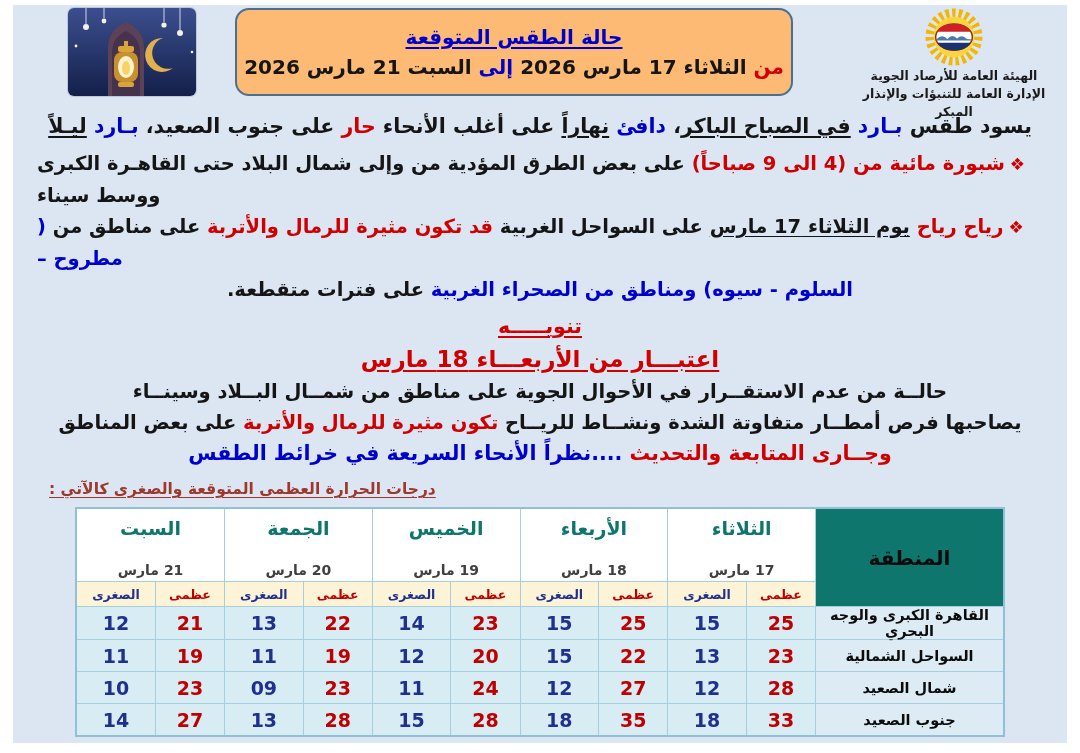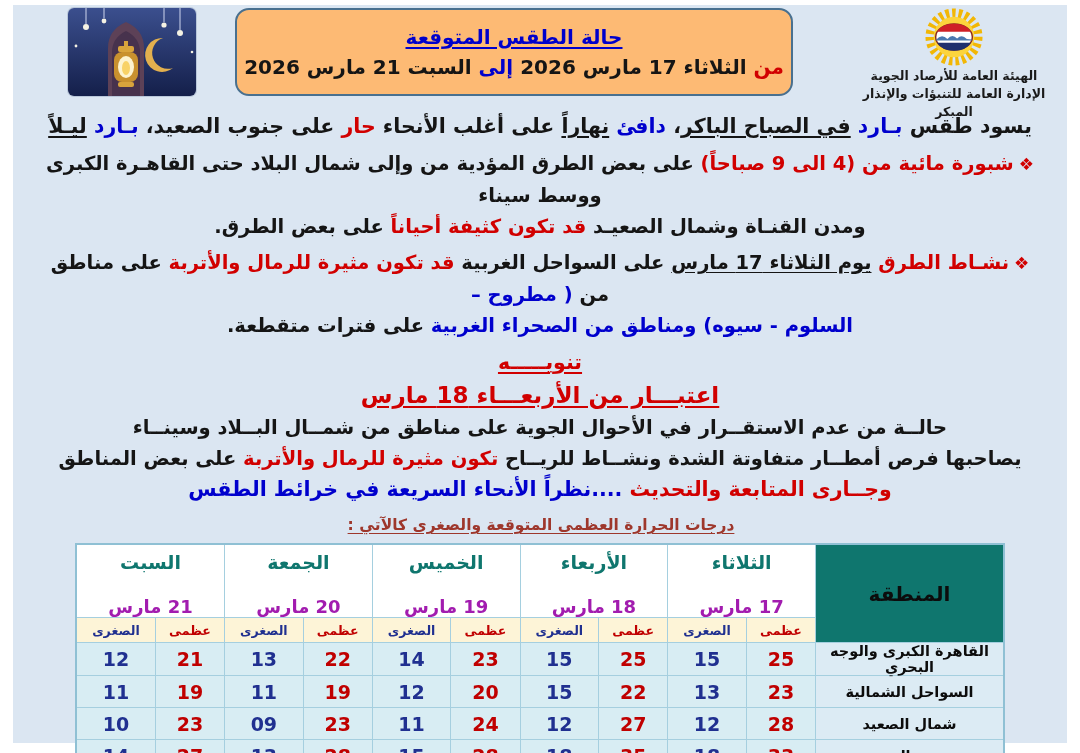--- a/index.html
+++ b/index.html
@@ -15,39 +15,39 @@
   .hdr-title{color:#0000cc;font-weight:bold;font-size:20px;text-decoration:underline;text-underline-offset:3px;line-height:30px;}
   .hdr-date{font-size:20px;font-weight:bold;color:#151515;line-height:30px;}
   .org{position:absolute;right:2px;top:0;width:222px;text-align:center;direction:rtl;}
   .org svg{display:block;margin:3px auto 1px;}
   .org-line{font-size:12.5px;font-weight:bold;color:#1a1a1a;line-height:1.45;}
 
   
   .flow{position:absolute;top:98px;left:0;right:0;bottom:0;direction:rtl;}
   .line{font-weight:bold;color:#151515;font-size:19.5px;line-height:31px;padding:0 24px;}
   .a-center{text-align:center;}
-  .a-right{text-align:center;}
+  .a-right{text-align:left;}
   .line.intro{margin-top:8px;margin-bottom:6px;font-size:20.5px;}
   .line.gap-after{margin-bottom:5px;}
   .line.notice{line-height:33px;}
   .line.caption{margin-top:4px;padding-left:36px;padding-right:34px;}
   .bullet{color:#d10000;font-size:17px;margin-left:5px;}
   .c-k{color:#151515;}
   .c-r{color:#d10000;}
   .c-b{color:#0000cd;}
   .c-dr{color:#9e372c;}
   .u{text-decoration:underline;text-underline-offset:3px;}
 
   
   table.temps{border-collapse:collapse;width:930px;margin:2px auto 0;background:#d8edf3;direction:rtl;border:2px solid #8fc0d4;}
   table.temps th,table.temps td{border:1px solid #a5cfdf;padding:0;}
   th.region{width:187px;background:#0f766e;font-size:20px;color:#0c0c0c;font-weight:bold;border:1px solid #8fb4d6;}
   th.day{background:#ffffff;border:1px solid #555555;height:72px;vertical-align:middle;}
   .dname{font-size:19px;font-weight:bold;color:#0f766e;line-height:1.1;margin-top:6px;}
-  .ddate{font-size:18px;font-weight:bold;color:#a21caf;line-height:1.1;margin-top:24px;}
+  .ddate{font-size:14px;font-weight:bold;color:#404040;line-height:1.1;margin-top:24px;}
   th.sub{height:24px;font-size:12.5px;font-weight:bold;background:#fdf4d7;}
   th.sub.max{color:#c00000;}
   th.sub.min{color:#203090;}
   td.num{height:31px;font-size:19px;font-weight:bold;text-align:center;background:#d8edf3;}
   td.num.max{color:#c00000;}
   td.num.min{color:#203090;}
   td.region-name{font-size:14.5px;font-weight:bold;text-align:center;color:#0c0c0c;background:#dcebf4;}
 </style>
 </head>
 <body>
@@ -110,22 +110,21 @@
         </svg>
         <div class="org-line">الهيئة العامة للأرصاد الجوية</div>
         <div class="org-line">الإدارة العامة للتنبؤات والإنذار المبكر</div>
       </div>
     </div>
 
     <div class="flow">
       <div id="body-lines">
           <div class="line a-center intro"><span class="c-k">يسود طقس </span><span class="c-b">بـارد</span><span class="c-k"> </span><span class="c-k u">في الصباح الباكر</span><span class="c-k">، </span><span class="c-b">دافئ</span><span class="c-k"> </span><span class="c-k u">نهاراً</span><span class="c-k"> على أغلب الأنحاء </span><span class="c-r">حار</span><span class="c-k"> على جنوب الصعيد، </span><span class="c-b">بـارد</span><span class="c-k"> </span><span class="c-k u">ليـلاً</span></div>
           <div class="line a-right"><span class="bullet">❖</span><span class="c-r">شبورة مائية من (4 الى 9 صباحاً)</span><span class="c-k"> على بعض الطرق المؤدية من وإلى شمال البلاد حتى القاهـرة الكبرى  ووسط سيناء</span></div>
-          <div class="line a-center gap-after"><span class="c-k">ومدن القنـاة وشمال الصعيـد </span><span class="c-r">قد تكون كثيفة أحياناً</span><span class="c-k"> على بعض الطرق.</span></div>
-          <div class="line a-right"><span class="bullet">❖</span><span class="c-r">نشـاط الطرق </span><span class="c-k u">يوم الثلاثاء 17 مارس</span><span class="c-k"> على السواحل الغربية </span><span class="c-r">قد تكون مثيرة للرمال والأتربة</span><span class="c-k"> على مناطق من </span><span class="c-b">( مطروح –</span></div>
+          <div class="line a-right"><span class="bullet">❖</span><span class="c-r">رياح رياح </span><span class="c-k u">يوم الثلاثاء 17 مارس</span><span class="c-k"> على السواحل الغربية </span><span class="c-r">قد تكون مثيرة للرمال والأتربة</span><span class="c-k"> على مناطق من </span><span class="c-b">( مطروح –</span></div>
           <div class="line a-center gap-after"><span class="c-b">السلوم - سيوه)  ومناطق من الصحراء الغربية </span><span class="c-k">على فترات متقطعة.</span></div>
           <div class="line a-center notice" style="font-size: 20.5px;"><span class="c-r u">تنويـــــه</span></div>
           <div class="line a-center notice" style="font-size: 23px;"><span class="c-r u">اعتبـــار من الأربعـــاء 18 مارس</span></div>
           <div class="line a-center"><span class="c-k">حالــة من عدم الاستقــرار في الأحوال الجوية على مناطق من شمــال البــلاد وسينــاء</span></div>
           <div class="line a-center"><span class="c-k">يصاحبها فرص أمطــار متفاوتة الشدة ونشــاط للريــاح </span><span class="c-r">تكون مثيرة للرمال والأتربة</span><span class="c-k"> على بعض المناطق</span></div>
           <div class="line a-center gap-after" style="font-size: 20.5px;"><span class="c-r">وجــارى المتابعة والتحديث </span><span class="c-b">....نظراً الأنحاء السريعة في خرائط الطقس</span></div>
           <div class="line a-right caption" style="font-size: 15.5px;"><span class="c-dr u">درجات الحرارة العظمى المتوقعة والصغرى كالآتي :</span></div>
         </div>
 
       <table class="temps" id="temps-table">

